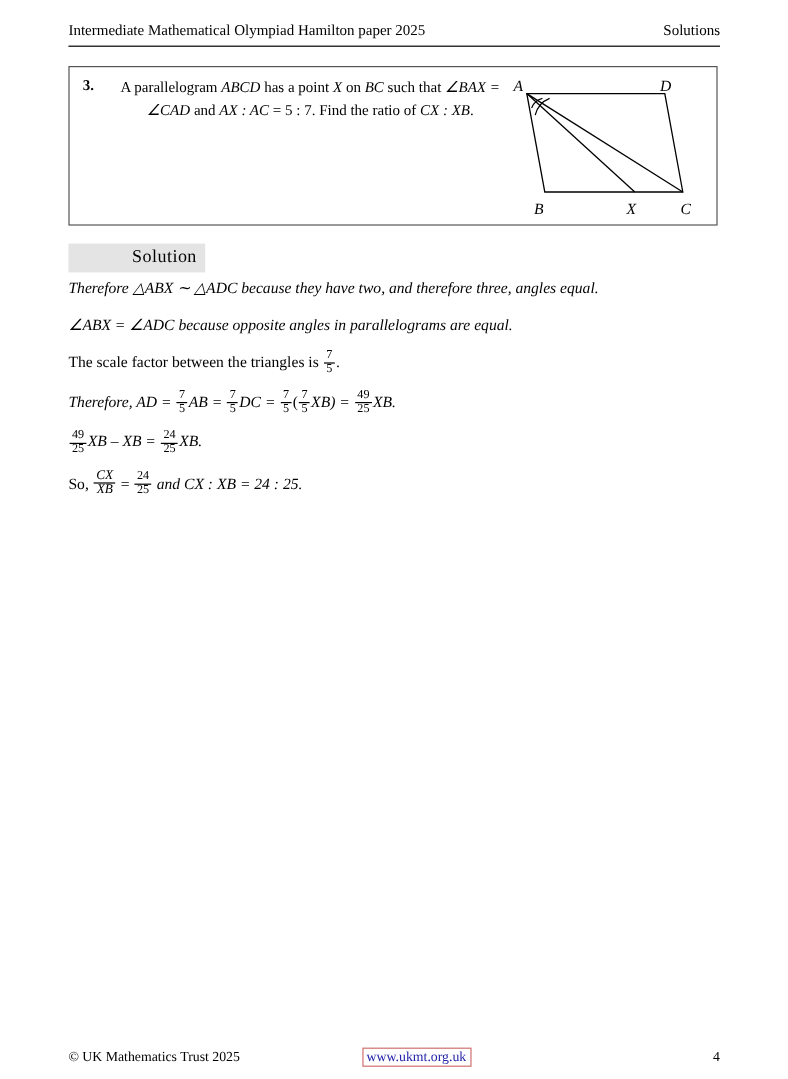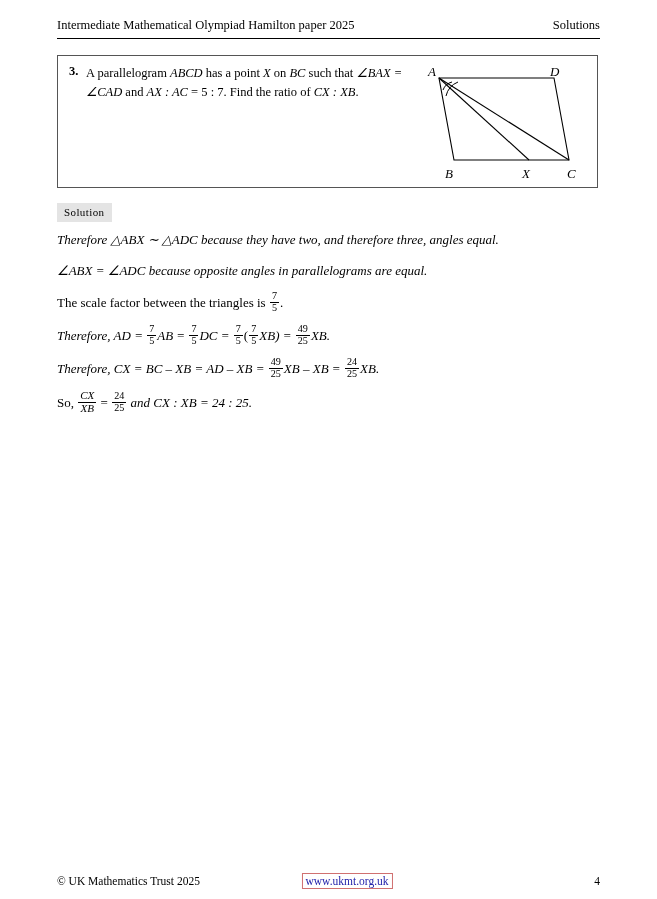--- a/index.html
+++ b/index.html
@@ -64,21 +64,21 @@
     font-weight: bold;
     font-size: 12.5px;
   }
   .problem-text {
     position: absolute;
     left: 28px;
     top: 8px;
     width: 345px;
     font-size: 12.5px;
     line-height: 19px;
-    text-align: left;
+    text-align: center;
   }
   .it { font-style: italic; }
 
   
   .figure {
     position: absolute;
     right: 8px;
     top: 4px;
     width: 170px;
     height: 125px;
@@ -87,21 +87,21 @@
   
   .solution-badge {
     position: absolute;
     left: 57px;
     top: 203px;
     background: #e4e4e4;
     padding: 3px 7px 4px 7px;
     font-size: 11px;
     letter-spacing: 0.4px;
   }
-  .smallcaps-first { font-size: 11px; }
+  .smallcaps-first { font-size: 15px; margin-left: 46px; }
 
   
   .sol-body {
     position: absolute;
     left: 57px;
     top: 229px;
     width: 543px;
     font-size: 13px;
   }
   .sol-line {
@@ -202,21 +202,21 @@
 
     <p class="sol-line">
       <span>The scale factor between the triangles is </span><span class="frac"><span class="num">7</span><span class="den">5</span></span><span>.</span>
     </p>
 
     <p class="sol-line">
       <span class="it">Therefore, AD = </span><span class="frac"><span class="num">7</span><span class="den">5</span></span><span class="it">AB = </span><span class="frac"><span class="num">7</span><span class="den">5</span></span><span class="it">DC = </span><span class="frac"><span class="num">7</span><span class="den">5</span></span><span>(</span><span class="frac"><span class="num">7</span><span class="den">5</span></span><span class="it">XB) = </span><span class="frac"><span class="num">49</span><span class="den">25</span></span><span class="it">XB.</span>
     </p>
 
     <p class="sol-line">
-      <span class="it">Therefore, CX = BC – XB = AD – XB = </span><span class="frac"><span class="num">49</span><span class="den">25</span></span><span class="it">XB – XB = </span><span class="frac"><span class="num">24</span><span class="den">25</span></span><span class="it">XB.</span>
+      <span class="frac"><span class="num">49</span><span class="den">25</span></span><span class="it">XB – XB = </span><span class="frac"><span class="num">24</span><span class="den">25</span></span><span class="it">XB.</span>
     </p>
 
     <p class="sol-line">
       <span>So, </span><span class="frac big it"><span class="num">CX</span><span class="den">XB</span></span><span> = </span><span class="frac"><span class="num">24</span><span class="den">25</span></span><span class="it"> and CX : XB = 24 : 25.</span>
     </p>
 
   </div>
 
   <div class="footer">
     <span class="footer-left">© UK Mathematics Trust 2025</span>

